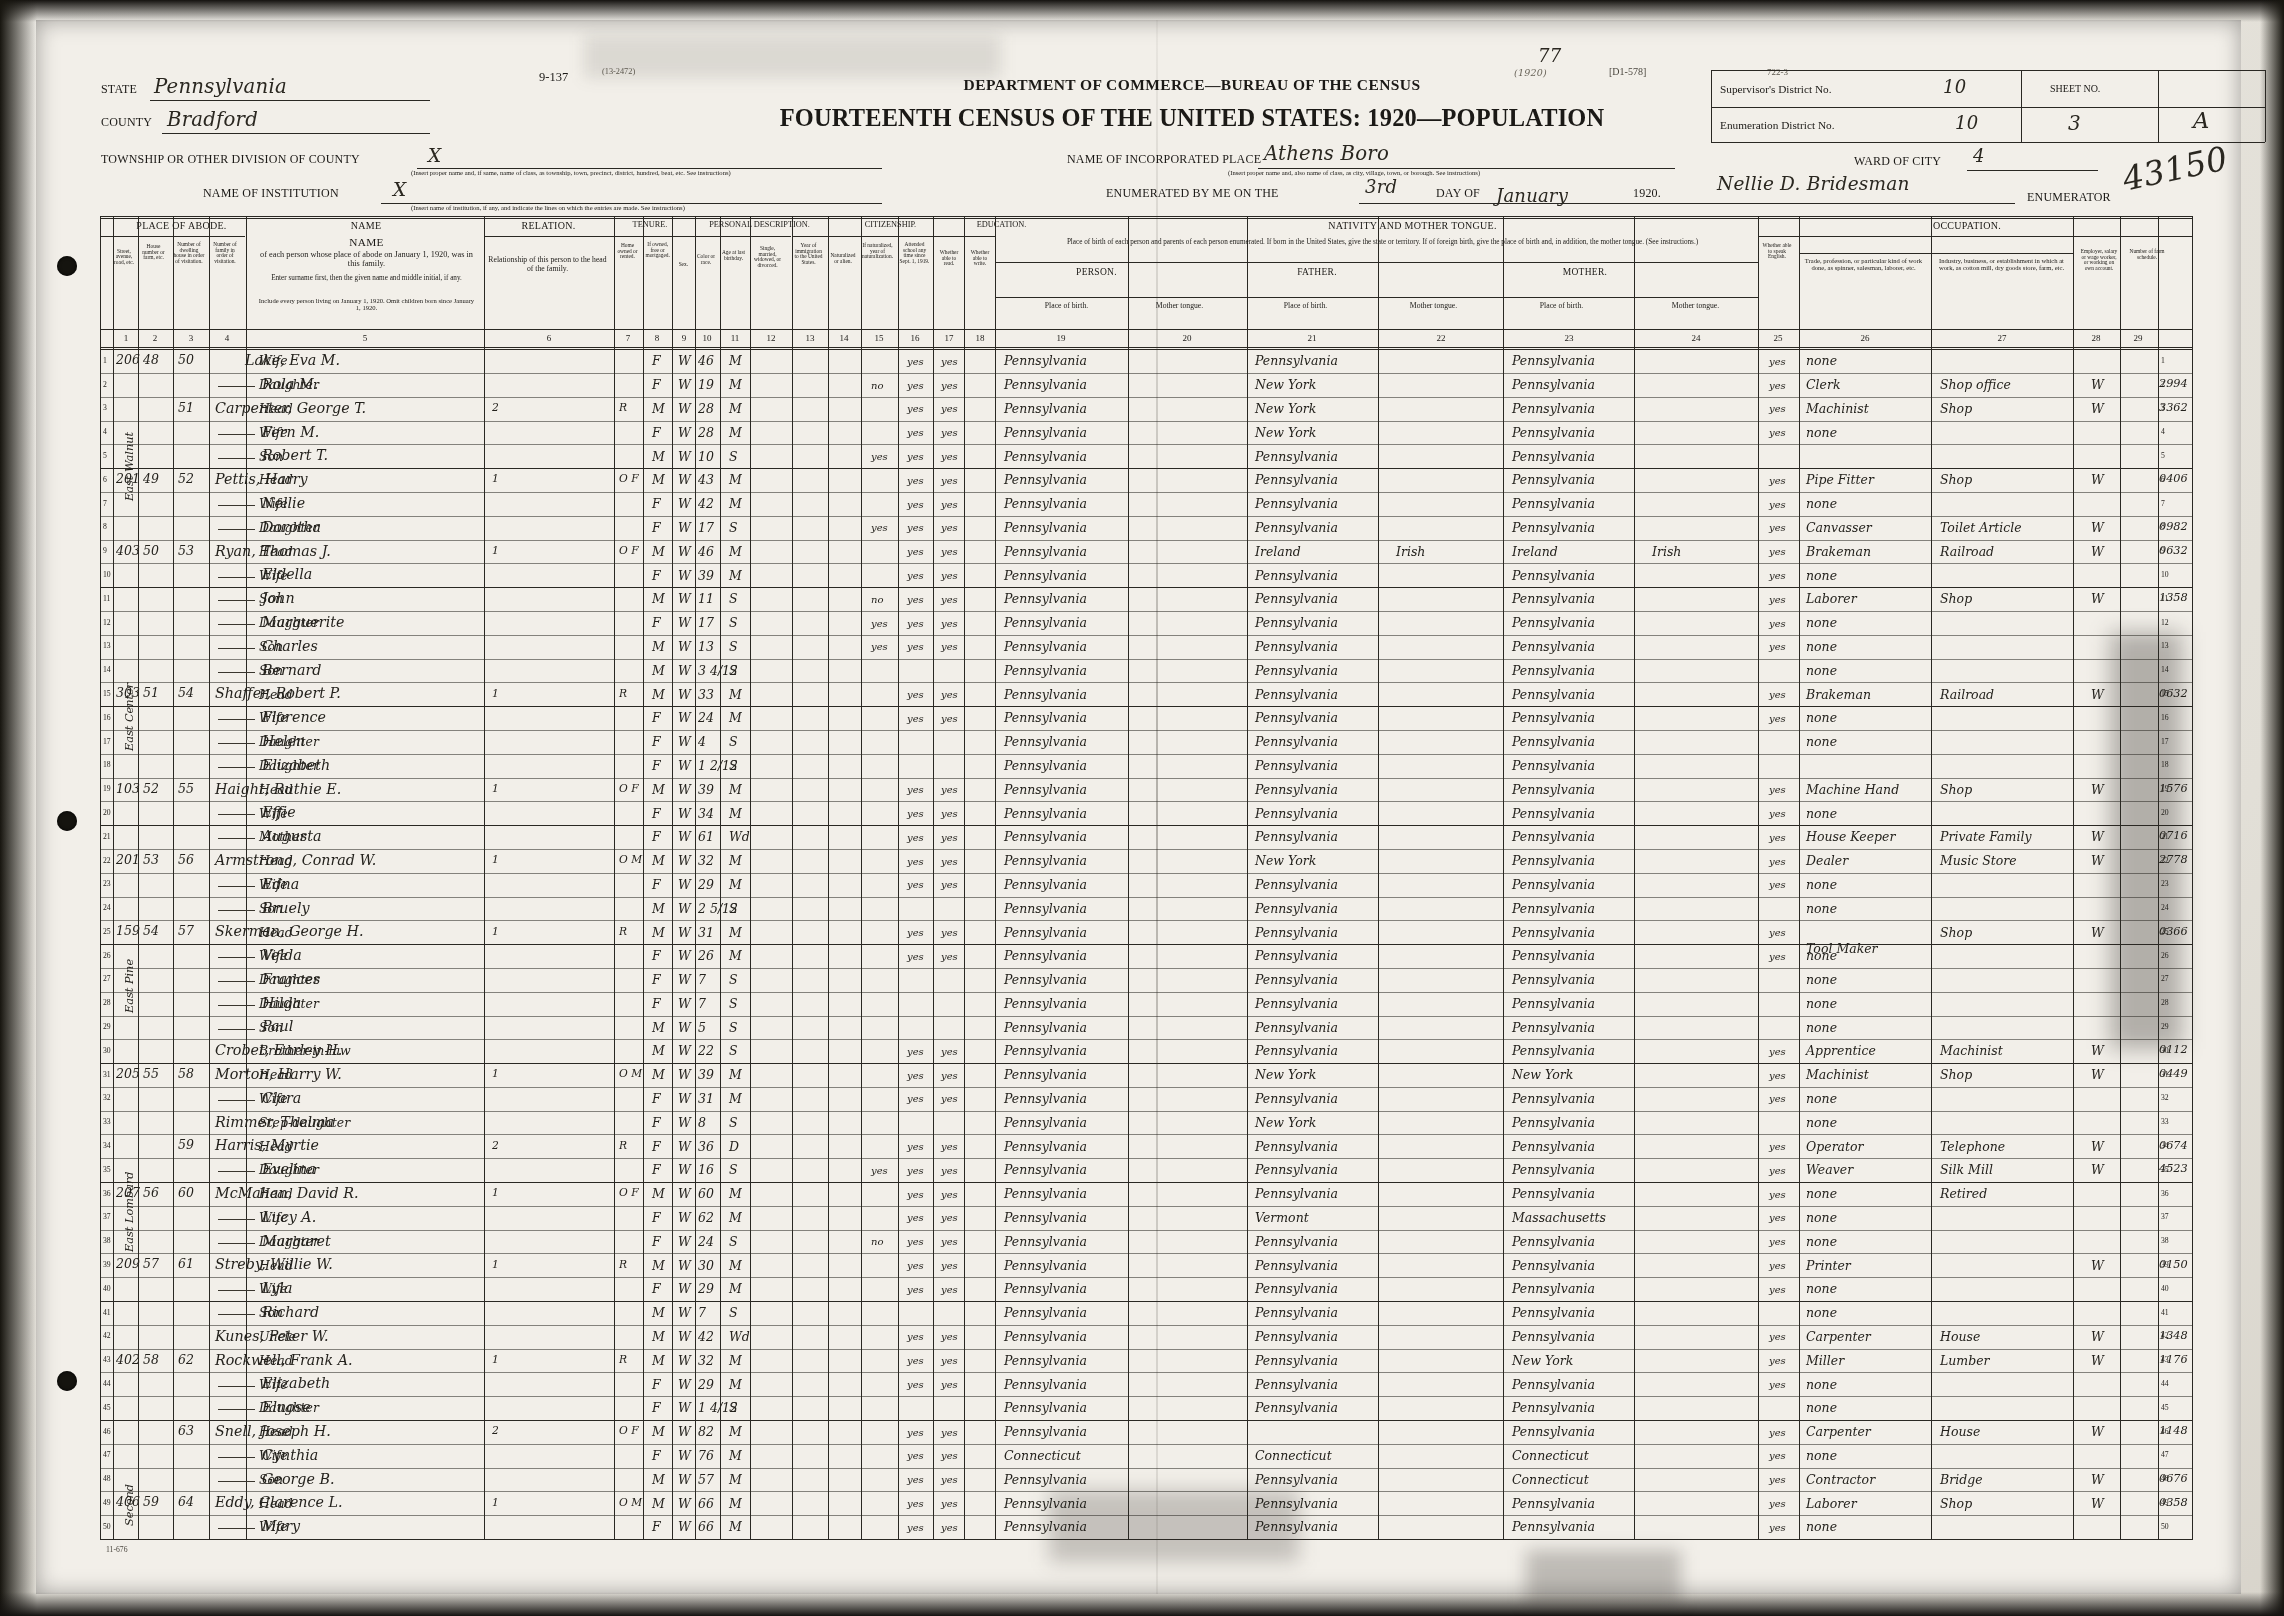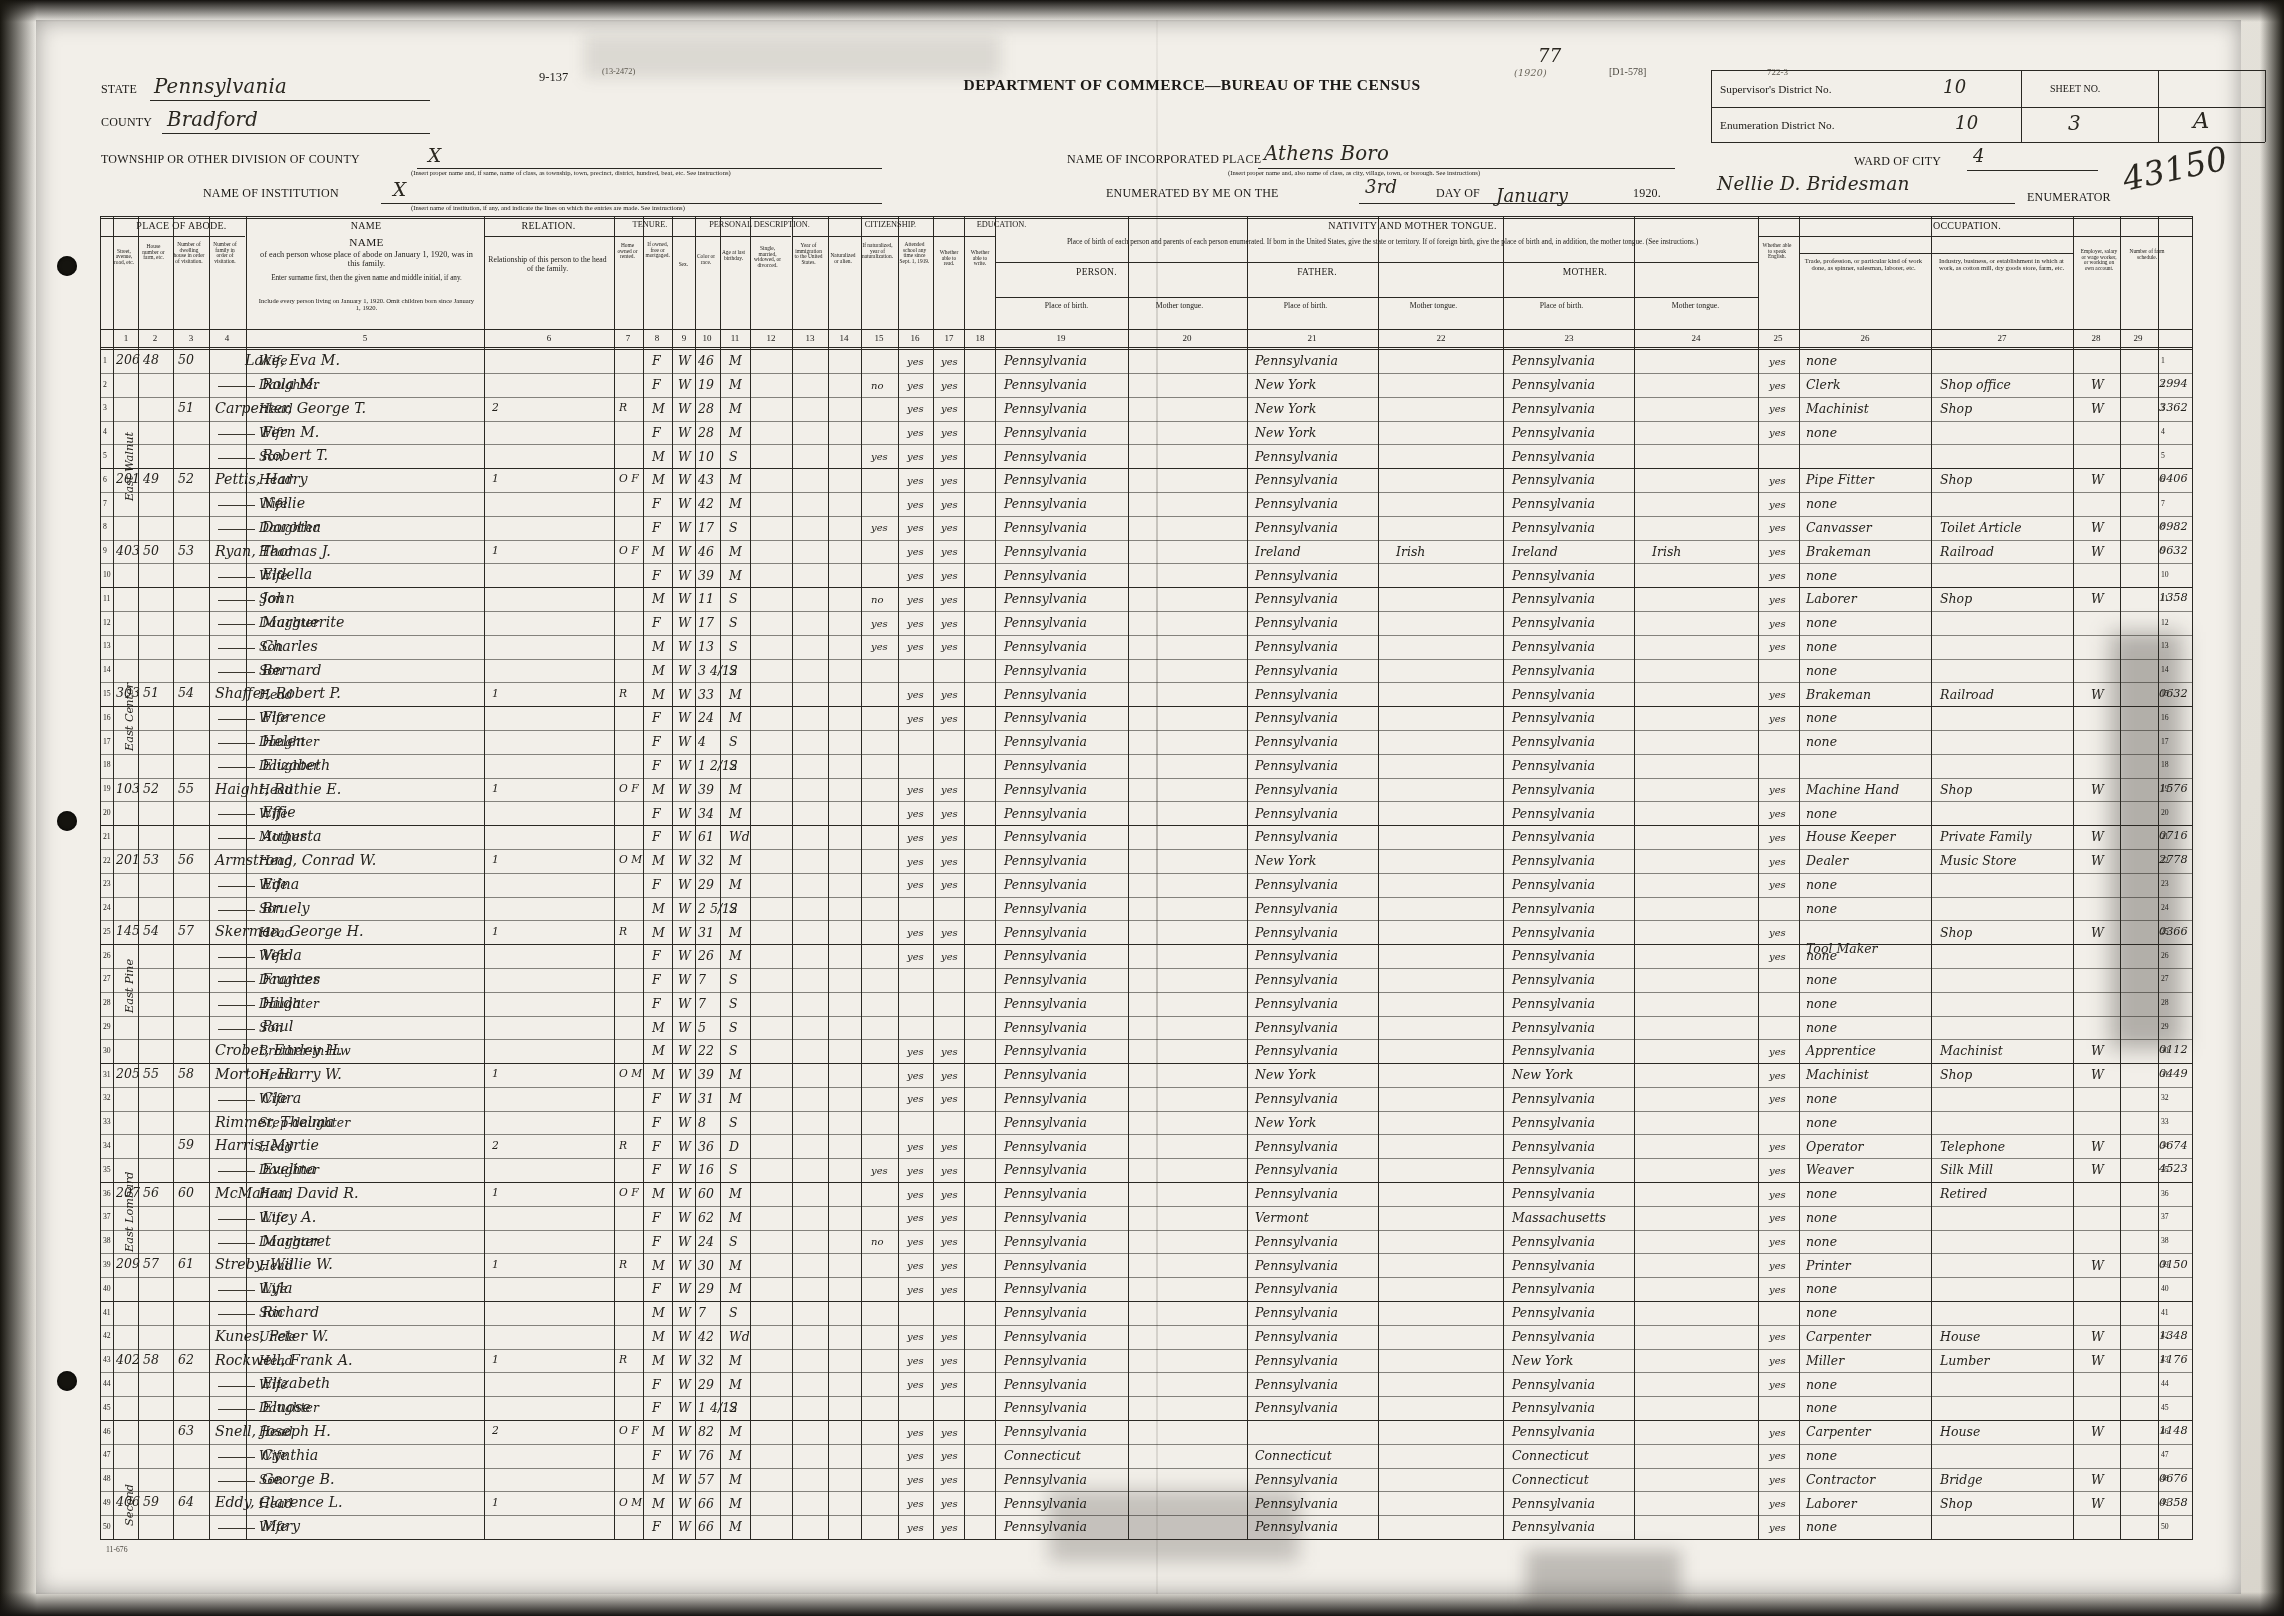--- a/index.html
+++ b/index.html
@@ -151,20 +151,21 @@
   <div class="smudge" style="left:1526px;top:1550px;width:155px;height:54px;background:rgba(35,32,26,.25);filter:blur(8.3px);"></div>
   <div class="smudge" style="left:584px;top:36px;width:417px;height:42px;background:rgba(60,56,46,.12);filter:blur(7.2px);"></div>
   <div class="fold" style="left:1156px;top:20px;height:1574px;"></div>
   <div class="punch" style="left:57px;top:256px;"></div>
   <div class="punch" style="left:57px;top:811px;"></div>
   <div class="punch" style="left:57px;top:1371px;"></div>
 
   <div class="print" style="left:539px;top:70px;font-size:12.5px;">9-137</div>
   <div class="print" style="left:602px;top:67px;font-size:8.3px;color:#5a564c;">(13-2472)</div>
   <div class="print center" id="masthead1" style="left:775px;top:76px;width:834px;">DEPARTMENT OF COMMERCE—BUREAU OF THE CENSUS</div>
+  <div class="print center" id="masthead2" style="left:614px;top:104px;width:1156px;">FOURTEENTH CENSUS OF THE UNITED STATES: 1920—POPULATION</div>
   <div class="print" style="left:1609px;top:66px;font-size:10px;color:#4a463e;">[D1-578]</div>
   <div class="print" style="left:1767px;top:67px;font-size:9px;color:#5a564c;">722-3</div>
   <div class="hand" style="left:1538px;top:45px;font-size:18px;">77</div>
   <div class="hand" style="left:1514px;top:67px;font-size:9.5px;color:#6a655a;">(1920)</div>
 
   <div class="print lbl" style="left:101px;top:82px;">STATE</div>
   <div class="hand" style="left:154px;top:75px;font-size:19.7px;">Pennsylvania</div>
   <div class="line hline" style="left:150px;top:100px;width:280px;"></div>
 
   <div class="print lbl" style="left:101px;top:115px;">COUNTY</div>
@@ -834,21 +835,21 @@
       <div class="hw s" style="left: 652px; top: 901px;">M</div>
       <div class="hw s" style="left: 678px; top: 901px;">W</div>
       <div class="hw s" style="left: 698px; top: 901px;">2 5/12</div>
       <div class="hw s" style="left: 729px; top: 901px;">S</div>
       <div class="hw s" style="left: 1004px; top: 901px;">Pennsylvania</div>
       <div class="hw s" style="left: 1255px; top: 901px;">Pennsylvania</div>
       <div class="hw s" style="left: 1512px; top: 901px;">Pennsylvania</div>
       <div class="hw s" style="left: 1806px; top: 901px;">none</div>
       <div class="rowno" style="left: 103px; top: 927px; font-size: 7.7px;">25</div>
       <div class="rowno" style="left: 2161px; top: 927px; font-size: 7.7px;">25</div>
-      <div class="hw s" style="left: 116px; top: 923px;">145</div>
+      <div class="hw s" style="left: 116px; top: 923px;">159</div>
       <div class="hw s" style="left: 143px; top: 923px;">54</div>
       <div class="hw s" style="left: 178px; top: 923px;">57</div>
       <div class="hw m" style="left: 215px; top: 923px;">Skerman, George H.</div>
       <div class="hw s" style="left: 259px; top: 925px;">Head</div>
       <div class="hw s" style="left: 492px; top: 925px; font-size: 10.7px;">1</div>
       <div class="hw s" style="left: 619px; top: 925px; font-size: 10.7px;">R</div>
       <div class="hw s" style="left: 652px; top: 925px;">M</div>
       <div class="hw s" style="left: 678px; top: 925px;">W</div>
       <div class="hw s" style="left: 698px; top: 925px;">31</div>
       <div class="hw s" style="left: 729px; top: 925px;">M</div>

